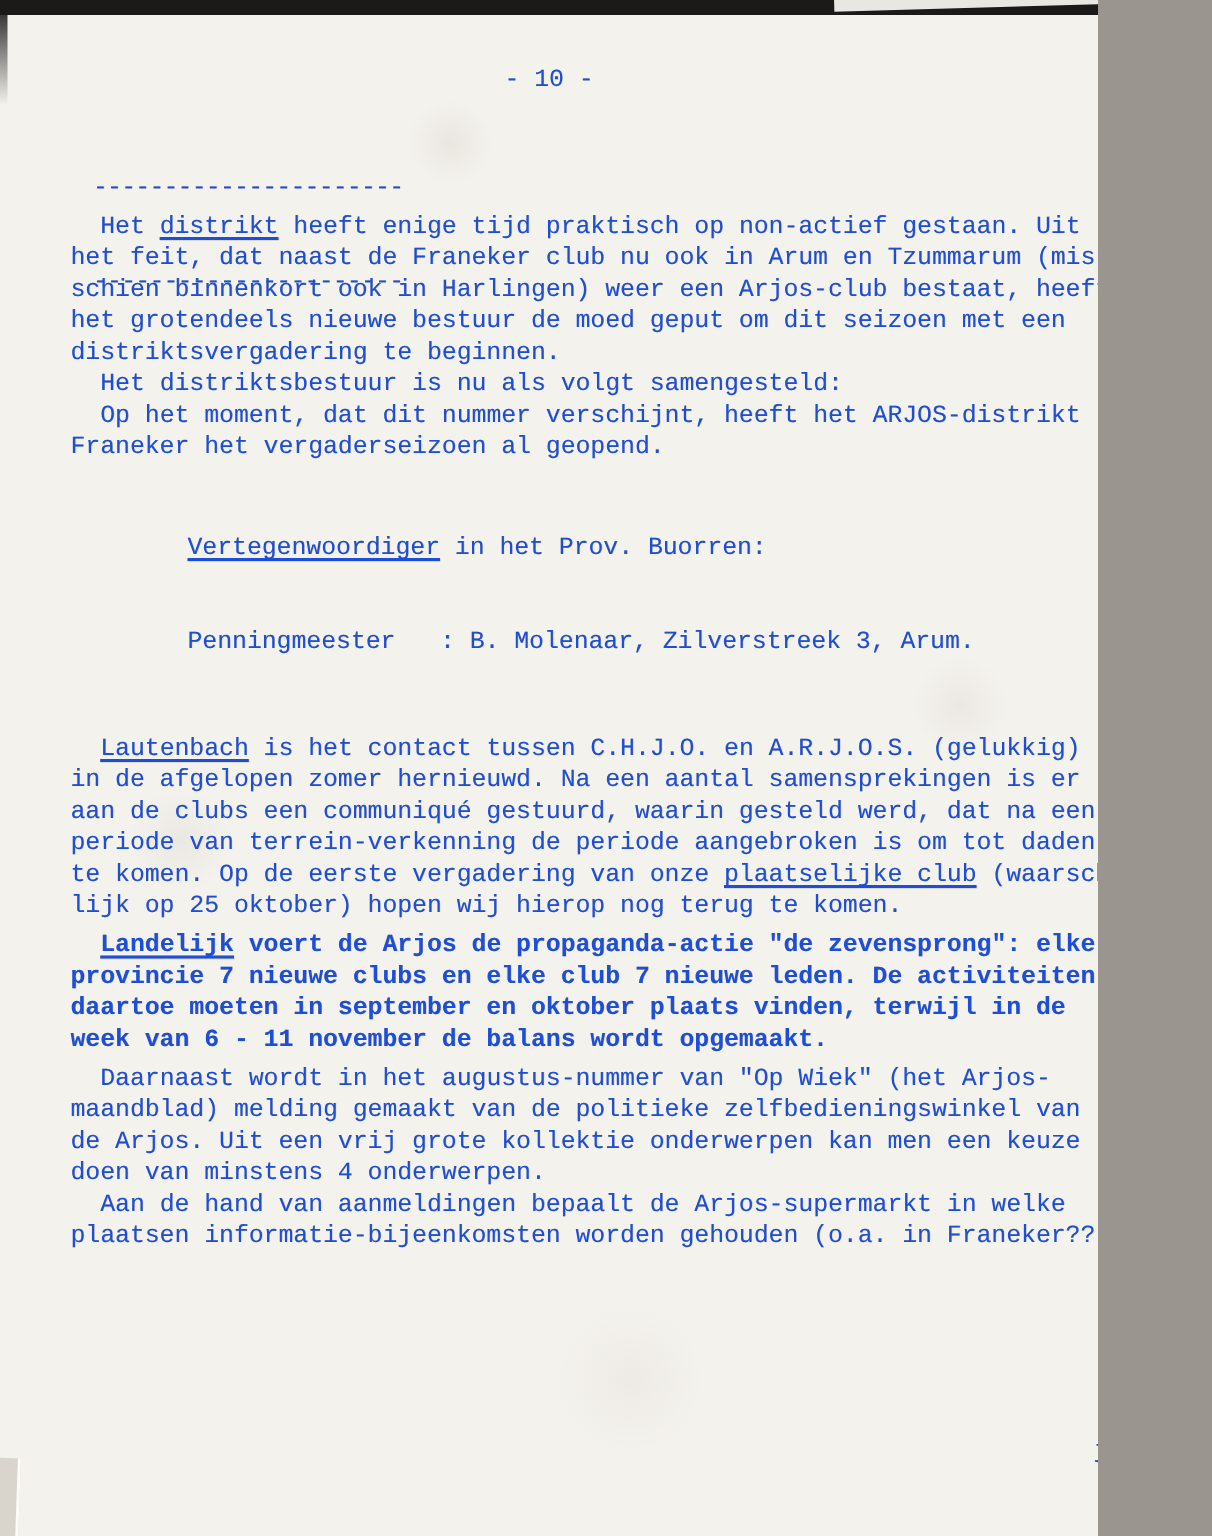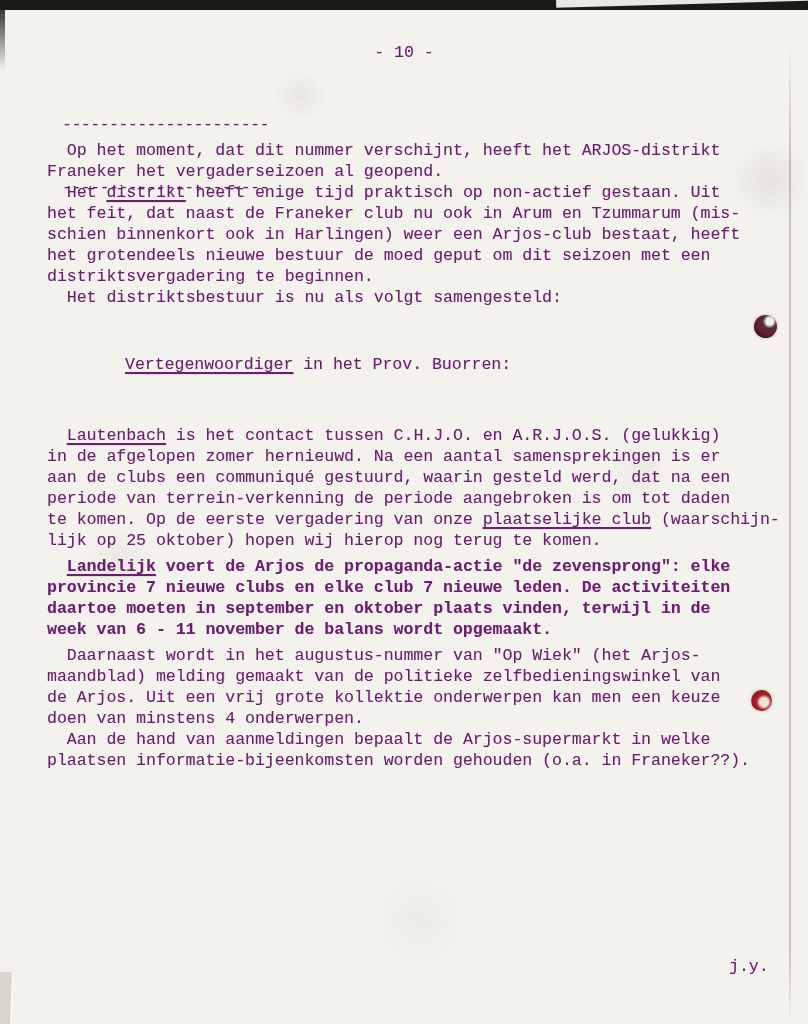--- a/index.html
+++ b/index.html
@@ -2,22 +2,22 @@
 <html><head>
 <meta charset="utf-8">
 <style>
   * { margin:0; padding:0; box-sizing:border-box; }
   html,body { width:808px; height:1024px; }
   body {
     background:#9a968f;
     font-family:"Liberation Mono","DejaVu Sans Mono",monospace;
   }
   .page {
-    position:absolute; left:0; top:0; width:808px; height:1024px;
-    background:#f4f2ec; overflow:hidden; color:#701a75;
+    position:absolute; left:0; top:0; width:732px; height:1024px;
+    background:#f4f2ec; overflow:hidden; color:#1d4ed8;
   }
   
   .page::before {
     content:''; position:absolute; inset:0; pointer-events:none;
     background:
       radial-gradient(circle 60px at 770px 180px, rgba(150,145,138,.16), transparent 70%),
       radial-gradient(circle 40px at 300px 95px,  rgba(150,145,138,.12), transparent 70%),
       radial-gradient(circle 50px at 120px 560px, rgba(150,145,138,.10), transparent 70%),
       radial-gradient(circle 45px at 640px 470px, rgba(150,145,138,.10), transparent 70%),
       radial-gradient(circle 70px at 420px 920px, rgba(150,145,138,.08), transparent 70%);
@@ -90,31 +90,32 @@
   <div class="grommet grommet-bottom"></div>
 
   <div class="pagenum tw">- 10 -</div>
 
   <div class="arjos-box tw">
     <div class="dash-row">----------------------</div>
     <div class="dash-row">----------------------</div>
   </div>
 
   <div class="content">
-    <p id="p1" class="tw"><span>  Op het moment, dat dit nummer verschijnt, heeft het ARJOS-distrikt
-Franeker het vergaderseizoen al geopend.</span></p>
     <p id="p2" class="tw"><span>  Het </span><span class="u">distrikt</span><span> heeft enige tijd praktisch op non-actief gestaan. Uit
 het feit, dat naast de Franeker club nu ook in Arum en Tzummarum (mis-
 schien binnenkort ook in Harlingen) weer een Arjos-club bestaat, heeft
 het grotendeels nieuwe bestuur de moed geput om dit seizoen met een
 distriktsvergadering te beginnen.
   Het distriktsbestuur is nu als volgt samengesteld:</span></p>
+    <p id="p1" class="tw"><span>  Op het moment, dat dit nummer verschijnt, heeft het ARJOS-distrikt
+Franeker het vergaderseizoen al geopend.</span></p>
 
     <div class="board tw">
       <div class="board-row"><span class="c1 u">Vertegenwoordiger</span><span class="c2"> in het Prov. Buorren:</span></div>
+      <div class="board-row"><span class="c1">Penningmeester</span><span class="c2">: B. Molenaar, Zilverstreek 3, Arum.</span></div>
     </div>
 
     <p id="p3" class="tw"><span>  </span><span class="u">Lautenbach</span><span> is het contact tussen C.H.J.O. en A.R.J.O.S. (gelukkig)
 in de afgelopen zomer hernieuwd. Na een aantal samensprekingen is er
 aan de clubs een communiqué gestuurd, waarin gesteld werd, dat na een
 periode van terrein-verkenning de periode aangebroken is om tot daden
 te komen. Op de eerste vergadering van onze </span><span class="u">plaatselijke club</span><span> (waarschijn-
 lijk op 25 oktober) hopen wij hierop nog terug te komen.</span></p>
     <p id="p4" class="tw"><span>  </span><span class="u">Landelijk</span><span> voert de Arjos de propaganda-actie "de zevensprong": elke
 provincie 7 nieuwe clubs en elke club 7 nieuwe leden. De activiteiten

